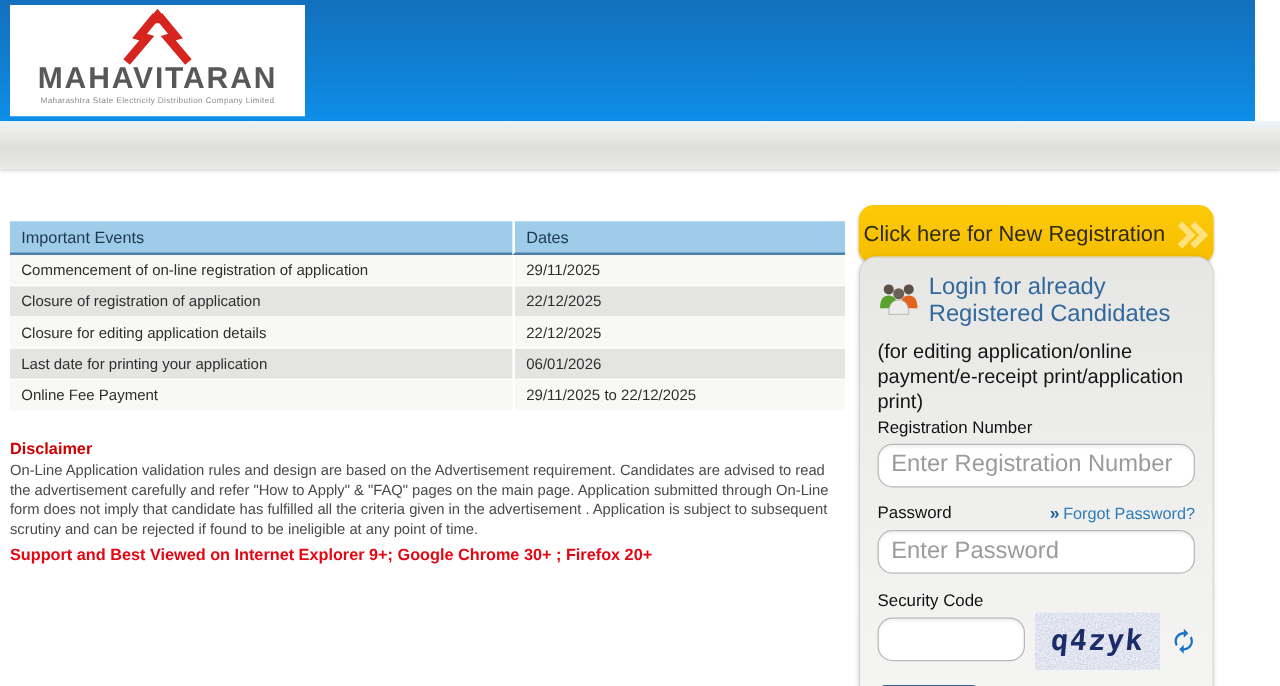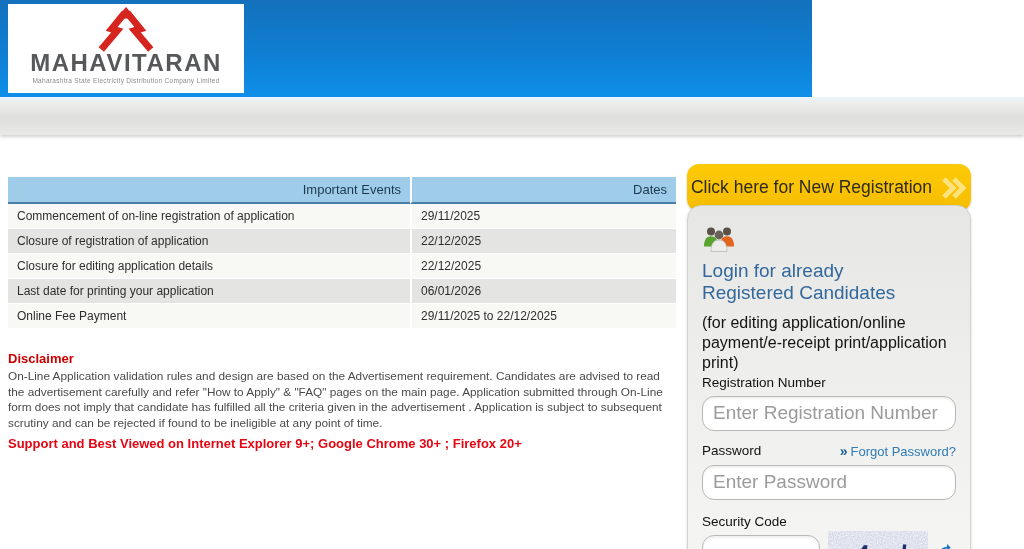--- a/index.html
+++ b/index.html
@@ -1,39 +1,39 @@
 <!DOCTYPE html>
 <html><head>
 <meta charset="utf-8">
 <style>
   * { margin:0; padding:0; box-sizing:border-box; }
   html,body { width:1024px; height:549px; overflow:hidden; background:#fff;
     font-family:"Liberation Sans", sans-serif; }
   .page { position:relative; width:1024px; height:549px; }
 
   
-  .header-banner { position:absolute; left:0; top:0; width:812px; height:97px;
+  .header-banner { position:absolute; left:0; top:0; width:1004px; height:97px;
     background:linear-gradient(180deg,#1370bc 0%, #0f7fd3 55%, #0e8fe9 100%);padding-left:24px; }
   .logo-box { position:absolute; left:8px; top:4px; width:236px; height:89px;
     background:#fff; display:flex; flex-direction:column; align-items:center;
     justify-content:flex-start; padding-top:3px; }
   .brand { font-size:24px; font-weight:800; letter-spacing:1.5px; color:#57585a; line-height:1; margin-top:-2px; }
   .tagline { font-size:6.5px; color:#8b8b8b; letter-spacing:.3px; margin-top:2px; white-space:nowrap; }
 
   .header-substrip { position:absolute; left:0; top:97px; width:1024px; height:38px;
     background:linear-gradient(180deg,#eaf4fb 0%, #ededeb 18%, #dededc 55%, #e9e9e7 100%);
     box-shadow:0 2px 3px rgba(0,0,0,.18); }
 
   
   .page-title { position:absolute; left:10px; top:142px; font-size:17px; font-weight:400; color:#c8671d; }
 
   table.events { position:absolute; left:8px; top:177px; width:668px;
     border-collapse:separate; border-spacing:0; font-size:12px; color:#2e2e2e; }
   table.events th { background:#9fcde9; color:#1c3850; font-weight:400; font-size:13px;
-    text-align:right; padding:5px 9px; height:26px; border-bottom:2px solid #4a7fa8; }
+    text-align:left; padding:5px 9px; height:26px; border-bottom:2px solid #4a7fa8; }
   table.events th:first-child { width:402px; }
   table.events th + th, table.events td + td { border-left:2px solid #fff; }
   table.events td { padding:5px 9px; height:25px; border-bottom:1px solid #fff; }
   table.events tbody tr:nth-child(odd)  td { background:#f8f8f4; }
   table.events tbody tr:nth-child(even) td { background:#e4e4e2; }
 
   .disclaimer { position:absolute; left:8px; top:351px; width:660px; }
   .disclaimer-title { font-size:13px; font-weight:bold; color:#cc0000; margin-bottom:3px; }
   .disclaimer-body { font-size:11.8px; color:#4a4a4a; line-height:1.33; }
   .support-note { position:absolute; left:8px; top:436px; font-size:13px; font-weight:bold; color:#e30613; }
@@ -43,21 +43,21 @@
     border:none; border-radius:12px; cursor:pointer;
     background:linear-gradient(180deg,#fdca07,#f5bd00);
     display:flex; align-items:center; justify-content:center; gap:9px;
     font-family:inherit; font-size:17.5px; color:#2e2a20; box-shadow:0 1px 2px rgba(0,0,0,.25); }
   .new-reg .chev { display:block; margin-top:1px; }
 
   .login-panel { position:absolute; left:687px; top:205px; width:284px; height:360px;
     border-radius:14px; border:1px solid #d2d2d0; padding:12px 14px;
     background:linear-gradient(180deg,#e6e6e4 0%, #eeeeec 45%, #f5f5f3 100%);
     box-shadow:0 1px 3px rgba(0,0,0,.15); }
-  .panel-head { display:flex; gap:7px; align-items:flex-start; margin-top:1px;flex-direction:column; }
+  .panel-head { display:flex; gap:7px; align-items:flex-start; margin-top:1px; }
   .panel-head svg { flex:none; margin-top:5px; }
   .panel-title { font-size:19px; color:#33689c; line-height:1.18; }
   .panel-subtitle { font-size:16px; color:#141414; line-height:1.25; margin-top:8px; }
   .field-label { display:block; font-size:13.5px; color:#111; margin-top:2px; }
   input.text { width:100%; height:35px; border:1px solid #b8b8b6; border-radius:12px;
     background:#fff; padding:0 10px; font-size:19px; color:#333; margin-top:6px;
     box-shadow:inset 0 2px 2px rgba(0,0,0,.06); font-family:inherit; }
   input.text::placeholder { color:#9b9b9b; }
   .pw-row { display:flex; justify-content:space-between; align-items:center; margin-top:12px; }
   .pw-row .field-label { margin:0; }

